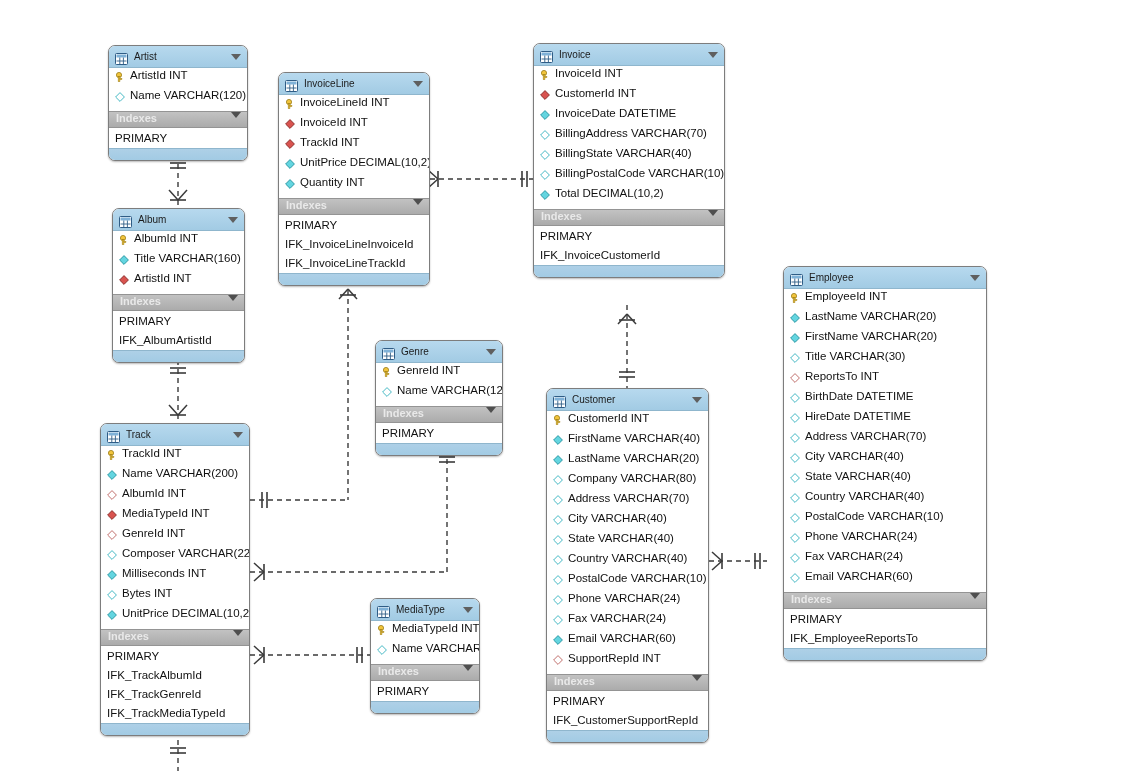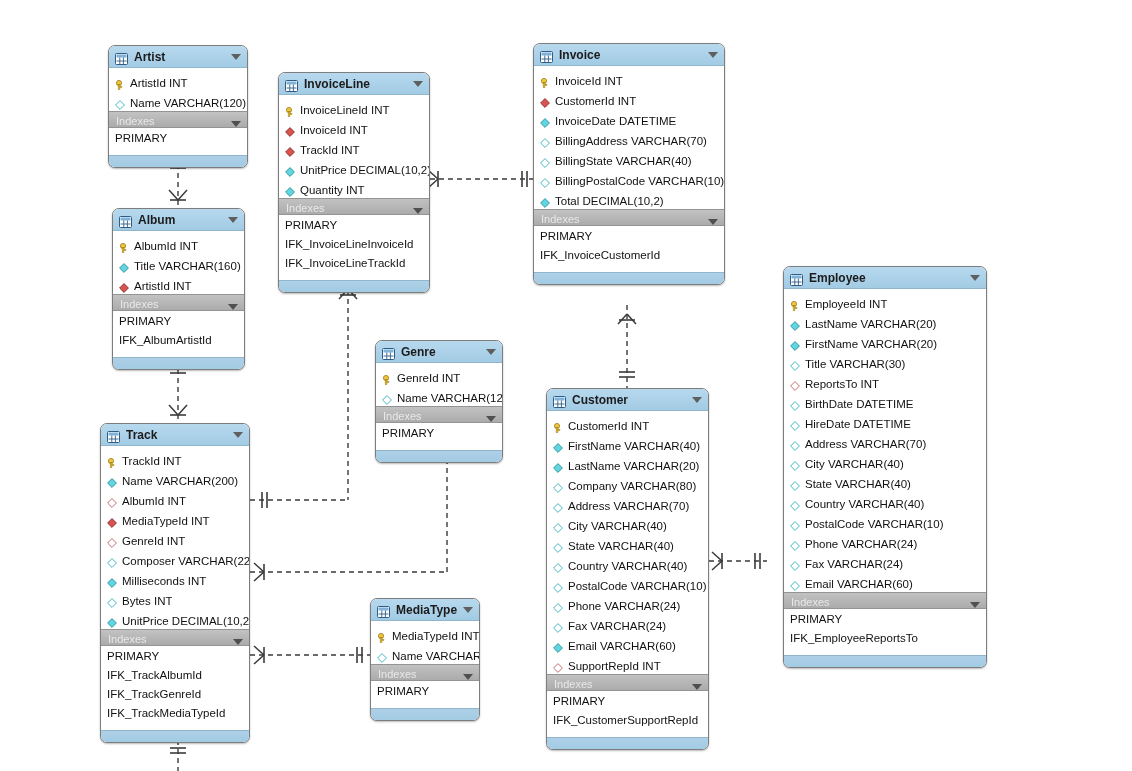--- a/index.html
+++ b/index.html
@@ -41,41 +41,41 @@
     box-sizing: border-box;
   }
   .tbl-icon {
     width: 13px;
     height: 12px;
     flex: 0 0 auto;
     margin-right: 6px;
   }
   .tbl-title {
     flex: 1 1 auto;
-    font-size: 12px;
-    font-weight: bold;
+    font-size: 10px;
+    font-weight: normal;
     color: #1b1b1b;
     white-space: nowrap;
     overflow: hidden;
   }
   .tri {
     width: 0; height: 0;
     flex: 0 0 auto;
     border-left: 5px solid transparent;
     border-right: 5px solid transparent;
     border-top: 6px solid #5f5f5f;
     margin-left: 4px;
   }
   .cols {
     background: #ffffff;
     padding: 1px 0 2px 0;
   }
   .col-row {
     display: flex;
-    align-items: flex-end;
+    align-items: flex-start;
     height: 20px;
     padding: 0 0 0 5px;
     box-sizing: border-box;
     white-space: nowrap;
   }
   .col-mark {
     width: 12px;
     height: 12px;
     flex: 0 0 auto;
     margin-right: 4px;
@@ -84,35 +84,36 @@
     font-size: 11.5px;
     color: #111111;
     overflow: hidden;
   }
   .idx-header {
     height: 17px;
     background: linear-gradient(to bottom, #c2c2c2 0%, #ababab 100%);
     border-top: 1px solid #949494;
     border-bottom: 1px solid #949494;
     display: flex;
-    align-items: flex-end;
+    align-items: flex-start;
     padding: 0 6px 0 7px;
     box-sizing: border-box;
+    font-weight: bold;
   }
   .idx-header .lbl {
     flex: 1 1 auto;
     font-size: 11px;
     color: #e9e9e9;
   }
   .idx-header .tri {
     border-top-color: #4f4f4f;
   }
   .idx-list {
     background: #ffffff;
-    padding-bottom: 8px;
+    padding-bottom: 1px;
   }
   .idx-row {
     height: 19px;
     display: flex;
     align-items: center;
     padding: 0 6px;
     box-sizing: border-box;
     font-size: 11.5px;
     color: #111111;
     white-space: nowrap;

